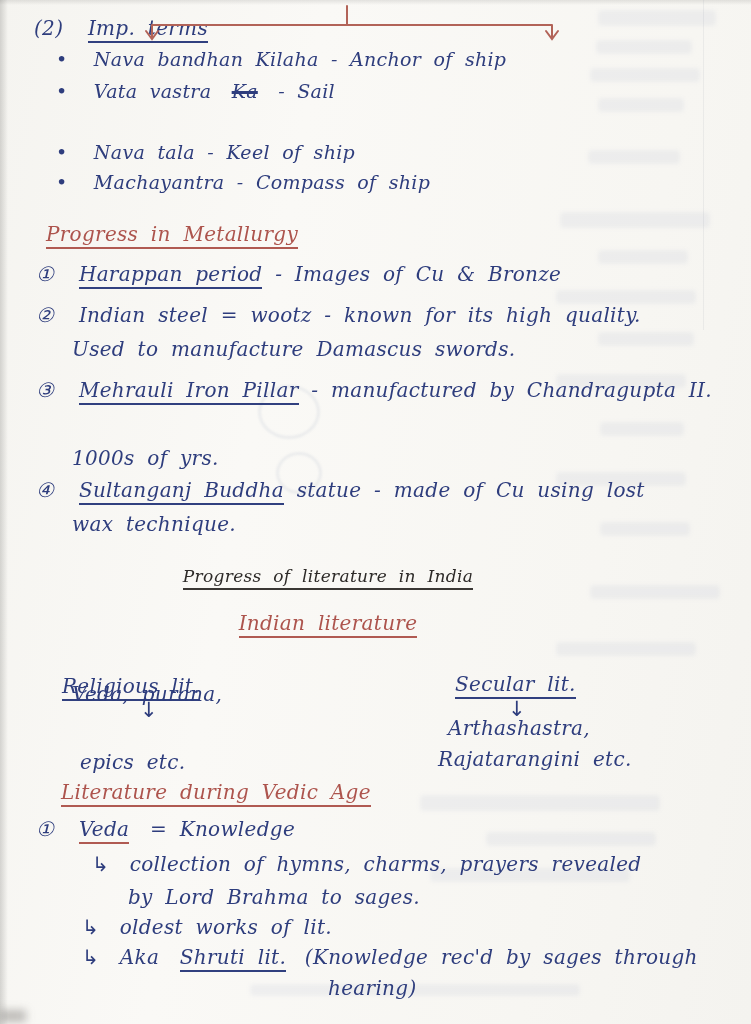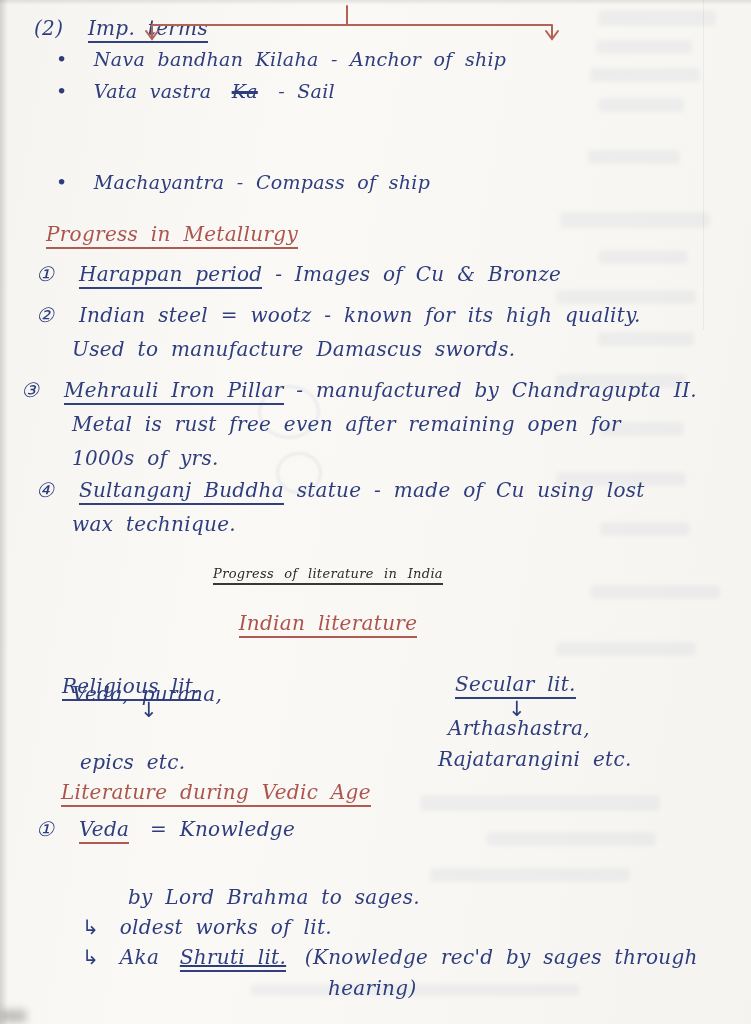--- a/index.html
+++ b/index.html
@@ -12,21 +12,21 @@
   .edge-left { position:absolute; left:0; top:0; width:8px; height:100%;
     background:linear-gradient(90deg, rgba(85,85,82,0.22), rgba(85,85,82,0)); }
   .edge-top { position:absolute; left:0; top:0; width:100%; height:5px;
     background:linear-gradient(180deg, rgba(85,85,82,0.14), rgba(0,0,0,0)); }
   .corner-smudge { position:absolute; left:0; bottom:2px; width:26px; height:12px;
     background:rgba(80,78,75,0.35); filter:blur(4px); }
 
   .hw { position:absolute; white-space:nowrap; font-size:20px;
         word-spacing:6px; letter-spacing:0.3px; color:#2e3d7d; }
   .small { font-size:19px; }
-  .title { font-size:13px; }
+  .title { font-size:17px; }
   .red   { color:#ad544d; }
   .black { color:#2d2a28; }
   .u-blue  { border-bottom:2px solid #31407f; padding-bottom:1px; }
   .u-red   { border-bottom:2px solid #b05a52; padding-bottom:1px; }
   .u-black { border-bottom:2px solid #3a3734; padding-bottom:2px; }
   .num    { display:inline-block; margin-right:12px; }
   .bullet { display:inline-block; margin-right:14px; font-style:normal; }
   .struck { text-decoration:line-through; text-decoration-thickness:3px; margin:0 8px; }
   .arrow  { font-family:"DejaVu Sans", sans-serif; font-style:normal; }
   .darr   { position:absolute; font-family:"DejaVu Sans", sans-serif; font-style:normal;
@@ -77,20 +77,24 @@
   <div class="hw small" style="left:56px; top:48px;">
     <span class="bullet">•</span>
     <span>Nava bandhan Kilaha - Anchor of ship</span>
   </div>
   <div class="hw small" style="left:56px; top:80px;">
     <span class="bullet">•</span>
     <span>Vata vastra</span>
     <span class="struck">Ka</span>
     <span>- Sail</span>
   </div>
+  <div class="hw small" style="left:56px; top:141px;">
+    <span class="bullet">•</span>
+    <span>Nava tala - Keel of ship</span>
+  </div>
   <div class="hw small" style="left:56px; top:171px;">
     <span class="bullet">•</span>
     <span>Machayantra - Compass of ship</span>
   </div>
 
   <div class="hw red" style="left:46px; top:222px;">
     <span class="u-red">Progress in Metallurgy</span>
   </div>
 
   <div class="hw" style="left:36px; top:262px;">
@@ -98,26 +102,25 @@
     <span class="u-blue">Harappan period</span>
     <span>- Images of Cu &amp; Bronze</span>
   </div>
   <div class="hw" style="left:36px; top:303px;">
     <span class="num">②</span>
     <span>Indian steel</span>
     <span>= wootz - known for its high quality.</span>
   </div>
   <div class="hw" style="left:72px; top:337px;">Used to manufacture Damascus swords.</div>
 
-  <div class="hw" style="left:21px; top:378px;">
+  <div class="hw" style="left:36px; top:378px;">
     <span class="num">③</span>
     <span class="u-blue">Mehrauli Iron Pillar</span>
     <span>- manufactured by Chandragupta II.</span>
   </div>
-  <div class="hw" style="left:72px; top:412px;">Metal is rust free even after remaining open for</div>
   <div class="hw" style="left:72px; top:446px;">1000s of yrs.</div>
 
   <div class="hw" style="left:36px; top:478px;">
     <span class="num">④</span>
     <span class="u-blue">Sultanganj Buddha</span>
     <span>statue - made of Cu using lost</span>
   </div>
   <div class="hw" style="left:72px; top:512px;">wax technique.</div>
 
   <div class="hw black title" style="left:128px; top:566px; width:400px; text-align:center;">
@@ -150,28 +153,32 @@
   <div class="hw red" style="left:46px; top:780px;margin-left:15px;">
     <span class="u-red">Literature during Vedic Age</span>
   </div>
 
   <div class="hw" style="left:36px; top:817px;">
     <span class="num">①</span>
     <span class="u-red">Veda</span>
     <span style="margin-left:8px;">= Knowledge</span>
   </div>
 
+  <div class="hw" style="left:92px; top:852px;">
+    <span class="arrow">↳</span>
+    <span style="margin-left:8px;">collection of hymns, charms, prayers revealed</span>
+  </div>
   <div class="hw" style="left:128px; top:885px;">by Lord Brahma to sages.</div>
 
   <div class="hw" style="left:82px; top:915px;">
     <span class="arrow">↳</span>
     <span style="margin-left:8px;">oldest works of lit.</span>
   </div>
 
   <div class="hw" style="left:82px; top:945px;">
     <span class="arrow">↳</span>
     <span style="margin-left:8px;margin-top:44px;">Aka</span>
-    <span class="u-blue" style="margin-left:8px;text-decoration:underline;">Shruti lit.</span>
+    <span class="u-blue" style="margin-left:8px;">Shruti lit.</span>
     <span style="margin-left:6px;">(Knowledge rec'd by sages through</span>
   </div>
   <div class="hw" style="left:328px; top:976px;">hearing)</div>
 
 </div>
 
 </body></html>

